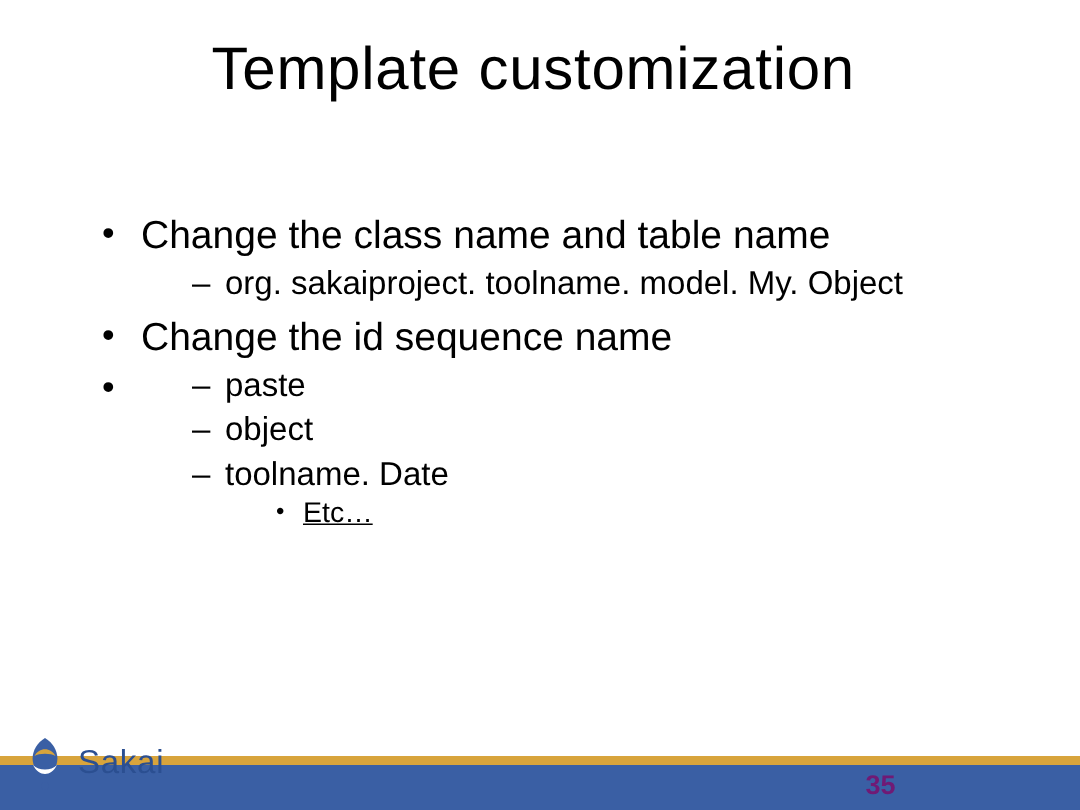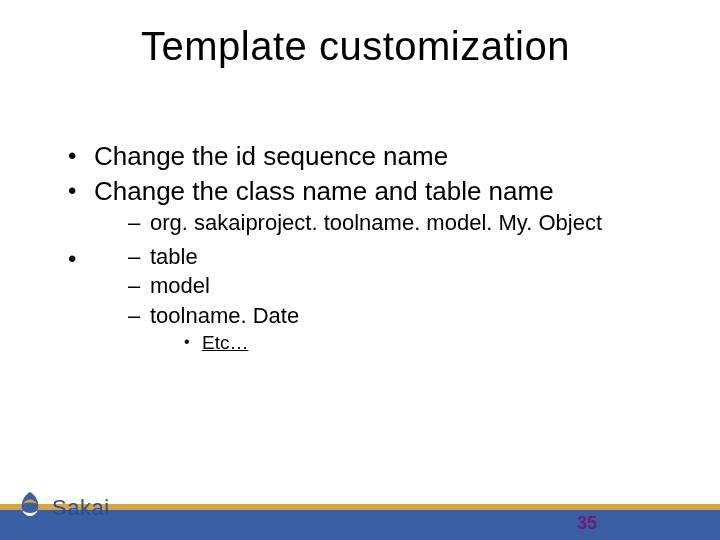--- a/index.html
+++ b/index.html
@@ -151,37 +151,37 @@
 </head>
 <body>
 
 <div class="slide">
 
   <div class="title">Template customization</div>
 
   <div class="body">
     <ul class="level1">
       <li>
+        <span>Change the class name and table name</span>
+        <ul class="level2">
+          <li>
+            <span>org. sakaiproject. toolname. model. My. Object</span>
+          </li>
+        </ul>
+      </li>
+      <li>
         <span>Change the id sequence name</span>
       </li>
       <li>
-        <span>Change the class name and table name</span>
         <ul class="level2">
           <li>
-            <span>org. sakaiproject. toolname. model. My. Object</span>
-          </li>
-        </ul>
-      </li>
-      <li>
-        <ul class="level2">
-          <li>
-            <span>table</span>
-          </li>
-          <li>
-            <span>model</span>
+            <span>paste</span>
+          </li>
+          <li>
+            <span>object</span>
           </li>
           <li>
             <span>toolname. Date</span>
             <ul class="level3">
               <li>
                 <span>Etc…</span>
               </li>
             </ul>
           </li>
         </ul>

